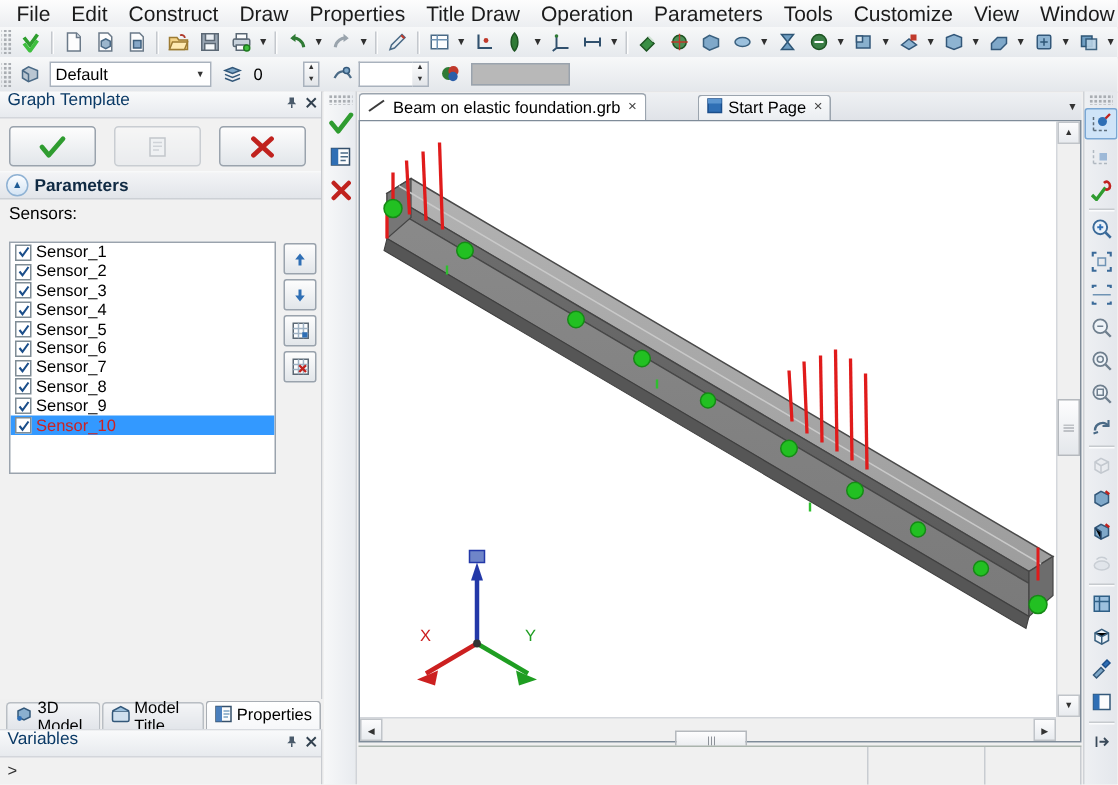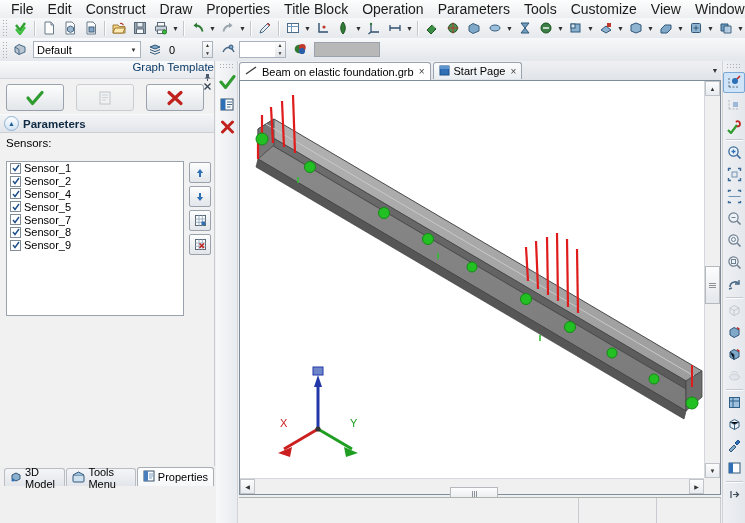--- a/index.html
+++ b/index.html
@@ -59,24 +59,24 @@
   .spin{width:11px;height:17px;flex:none;display:flex;flex-direction:column;
     border:1px solid #a9b2bd;border-left:0;box-sizing:border-box;background:linear-gradient(#fdfdfd,#e2e5e9);}
   .spin div{flex:1;display:flex;align-items:center;justify-content:center;font-size:5px;line-height:5px;color:#333;}
   .numbox{height:17px;background:#fff;border:1px solid #a9b2bd;border-right:0;box-sizing:border-box;
     display:flex;align-items:center;padding:0 3px;font-size:11px;flex:none;}
 
   
   .leftpanel{position:absolute;left:0;top:61px;width:215px;height:405px;background:#f1f1f1;
     border-right:1px solid #c8cbd0;box-sizing:border-box;}
   .panel-title{
-    height:17px;display:flex;align-items:flex-end;
+    height:17px;display:flex;align-items:flex-start;
     background:linear-gradient(#f9fafb,#e7eaee);
     border-bottom:1px solid #d3d6db;
-    padding-left:5px;font-size:11.5px;color:#0b3a66;flex-direction:column;
+    padding-left:5px;font-size:11.5px;color:#0b3a66;
   }
   .panel-title .ttext{flex:1;}
   .panel-btn{width:13px;height:15px;display:flex;align-items:center;justify-content:center;color:#34495e;font-size:10px;}
 
   .bigbtn-row{height:35px;display:flex;align-items:center;gap:12px;padding:4px 6px 2px 6px;box-sizing:border-box;}
   .bigbtn{width:56px;height:25px;border:1px solid #9aa3ad;border-radius:3px;
     background:linear-gradient(#fdfdfd,#e2e6ea);display:flex;align-items:center;justify-content:center;}
   .bigbtn.disabled{opacity:.45;}
 
   .section-hdr{
@@ -124,21 +124,21 @@
 
   .vtoolbar-left{position:absolute;left:216px;top:61px;width:22px;height:462px;
     background:linear-gradient(90deg,#f7f8f9,#e8ebef);border-right:1px solid #d0d3d8;box-sizing:border-box;}
   .vgrip{height:7px;width:16px;margin:2px auto 2px auto;
     background-image:radial-gradient(#a9adb2 40%, transparent 41%);
     background-size:3px 3px;}
   .vbtn{width:20px;height:19px;margin:1px auto;display:flex;align-items:center;justify-content:center;
     border:1px solid transparent;border-radius:2px;}
 
   .tabstrip{position:absolute;left:239px;top:62px;width:482px;height:18px;
-    background:linear-gradient(#eef0f3,#e0e3e8);display:flex;align-items:flex-start;}
+    background:linear-gradient(#eef0f3,#e0e3e8);display:flex;align-items:center;gap:32px;}
   .dtab{height:16px;display:flex;align-items:center;gap:4px;padding:0 4px 0 5px;
     border:1px solid #9ba4ae;border-bottom:0;border-radius:3px 3px 0 0;margin-right:2px;
     font-size:11px;background:linear-gradient(#fbfcfd,#eaedf1);}
   .dtab.active{background:#fff;height:17px;}
   .dtab .x{font-size:10px;color:#444;padding:0 1px;}
   .tabscroll{margin-left:auto;width:12px;height:16px;display:flex;align-items:center;justify-content:center;
     font-size:7px;color:#333;}
 
   .viewport-frame{position:absolute;left:239px;top:80px;width:482px;height:415px;
     background:#fff;border:1px solid #7f8c99;box-sizing:border-box;}
@@ -177,21 +177,21 @@
 <div id="app">
 
   <div class="menubar">
     <div class="menu-grip"></div>
     <div id="menu-items" style="display:flex;align-items:center;">
         <div class="menu-item">File</div>
         <div class="menu-item">Edit</div>
         <div class="menu-item">Construct</div>
         <div class="menu-item">Draw</div>
         <div class="menu-item">Properties</div>
-        <div class="menu-item">Title Block</div>
+        <div class="menu-item">Title Draw</div>
         <div class="menu-item">Operation</div>
         <div class="menu-item">Parameters</div>
         <div class="menu-item">Tools</div>
         <div class="menu-item">Customize</div>
         <div class="menu-item">View</div>
         <div class="menu-item">Window</div>
         <div class="menu-item">Help</div>
       </div>
   </div>
 
@@ -492,29 +492,45 @@
               </svg>
             </span>
             <span class="lname">Sensor_2</span>
           </div>
           <div class="lrow">
             <span class="cb">
               <svg width="8" height="8" viewBox="0 0 8 8">
                 <path d="M1 4l2 2.5L7 1" stroke="#1b4e8a" stroke-width="1.4" fill="none"></path>
               </svg>
             </span>
+            <span class="lname">Sensor_3</span>
+          </div>
+          <div class="lrow">
+            <span class="cb">
+              <svg width="8" height="8" viewBox="0 0 8 8">
+                <path d="M1 4l2 2.5L7 1" stroke="#1b4e8a" stroke-width="1.4" fill="none"></path>
+              </svg>
+            </span>
             <span class="lname">Sensor_4</span>
           </div>
           <div class="lrow">
             <span class="cb">
               <svg width="8" height="8" viewBox="0 0 8 8">
                 <path d="M1 4l2 2.5L7 1" stroke="#1b4e8a" stroke-width="1.4" fill="none"></path>
               </svg>
             </span>
             <span class="lname">Sensor_5</span>
+          </div>
+          <div class="lrow">
+            <span class="cb">
+              <svg width="8" height="8" viewBox="0 0 8 8">
+                <path d="M1 4l2 2.5L7 1" stroke="#1b4e8a" stroke-width="1.4" fill="none"></path>
+              </svg>
+            </span>
+            <span class="lname">Sensor_6</span>
           </div>
           <div class="lrow">
             <span class="cb">
               <svg width="8" height="8" viewBox="0 0 8 8">
                 <path d="M1 4l2 2.5L7 1" stroke="#1b4e8a" stroke-width="1.4" fill="none"></path>
               </svg>
             </span>
             <span class="lname">Sensor_7</span>
           </div>
           <div class="lrow">
@@ -526,20 +542,28 @@
             <span class="lname">Sensor_8</span>
           </div>
           <div class="lrow">
             <span class="cb">
               <svg width="8" height="8" viewBox="0 0 8 8">
                 <path d="M1 4l2 2.5L7 1" stroke="#1b4e8a" stroke-width="1.4" fill="none"></path>
               </svg>
             </span>
             <span class="lname">Sensor_9</span>
           </div>
+          <div class="lrow sel">
+            <span class="cb">
+              <svg width="8" height="8" viewBox="0 0 8 8">
+                <path d="M1 4l2 2.5L7 1" stroke="#1b4e8a" stroke-width="1.4" fill="none"></path>
+              </svg>
+            </span>
+            <span class="lname">Sensor_10</span>
+          </div>
         </div>
       <div class="listbtns">
         <div class="lbtn">
           <svg width="12" height="12" viewBox="0 0 12 12">
               <path d="M6 2l3.2 4H7v4H5V6H2.8z" fill="#2f6fb5"></path>
             </svg>
         </div>
         <div class="lbtn">
           <svg width="12" height="12" viewBox="0 0 12 12">
               <path d="M6 10L2.8 6H5V2h2v4h2.2z" fill="#2f6fb5"></path>
@@ -569,32 +593,49 @@
             <path d="M2 4l4-2 4 2v4l-4 2-4-2z" fill="#8bb0cf" stroke="#33587a"></path>
             <circle cx="3" cy="9" r="1.6" fill="#2f6fb5"></circle>
           </svg></span>
         <span>3D Model</span>
       </div>
       <div class="btab">
         <span><svg width="13" height="12" viewBox="0 0 13 12">
             <rect x="1" y="4" width="11" height="7" rx="1" fill="#cfe0ef" stroke="#33587a"></rect>
             <path d="M1 4l5.5-3L12 4" fill="#9cc0dd" stroke="#33587a"></path>
           </svg></span>
-        <span>Tools Menu</span>
+        <span>Model Title</span>
       </div>
       <div class="btab active">
         <span><svg width="12" height="12" viewBox="0 0 12 12">
             <rect x="1" y="1" width="10" height="10" fill="#fbfcfd" stroke="#35506b"></rect>
             <rect x="1" y="1" width="4" height="10" fill="#4a7fbd"></rect>
             <path d="M6 4h4M6 6h4M6 8h3" stroke="#7ea3c2"></path>
           </svg></span>
         <span>Properties</span>
       </div>
     </div>
 
+  <div class="variables">
+    <div class="panel-title">
+      <span class="ttext">Variables</span>
+      <span class="panel-btn">
+        <svg width="9" height="9" viewBox="0 0 9 9">
+            <path d="M3 1h3v3l1.5 1.5H1.5L3 4z" fill="#4a5a6a"></path>
+            <path d="M4.5 5.5V8" stroke="#4a5a6a"></path>
+          </svg>
+      </span>
+      <span class="panel-btn">
+        <svg width="9" height="9" viewBox="0 0 9 9">
+            <path d="M1.5 1.5l6 6M7.5 1.5l-6 6" stroke="#32414f" stroke-width="1.3"></path>
+          </svg>
+      </span>
+    </div>
+    <div class="vprompt">&gt;</div>
+  </div>
 
   <div class="docarea"></div>
 
   <div class="vtoolbar-left">
     <div class="vgrip"></div>
     <div class="vbtn">
       <svg width="17" height="15" viewBox="0 0 17 15">
         <path d="M2 7l4.5 5.5L15 1.5" stroke="#2f9c30" stroke-width="3" fill="none" stroke-linecap="round" stroke-linejoin="round"></path>
       </svg>
     </div>

